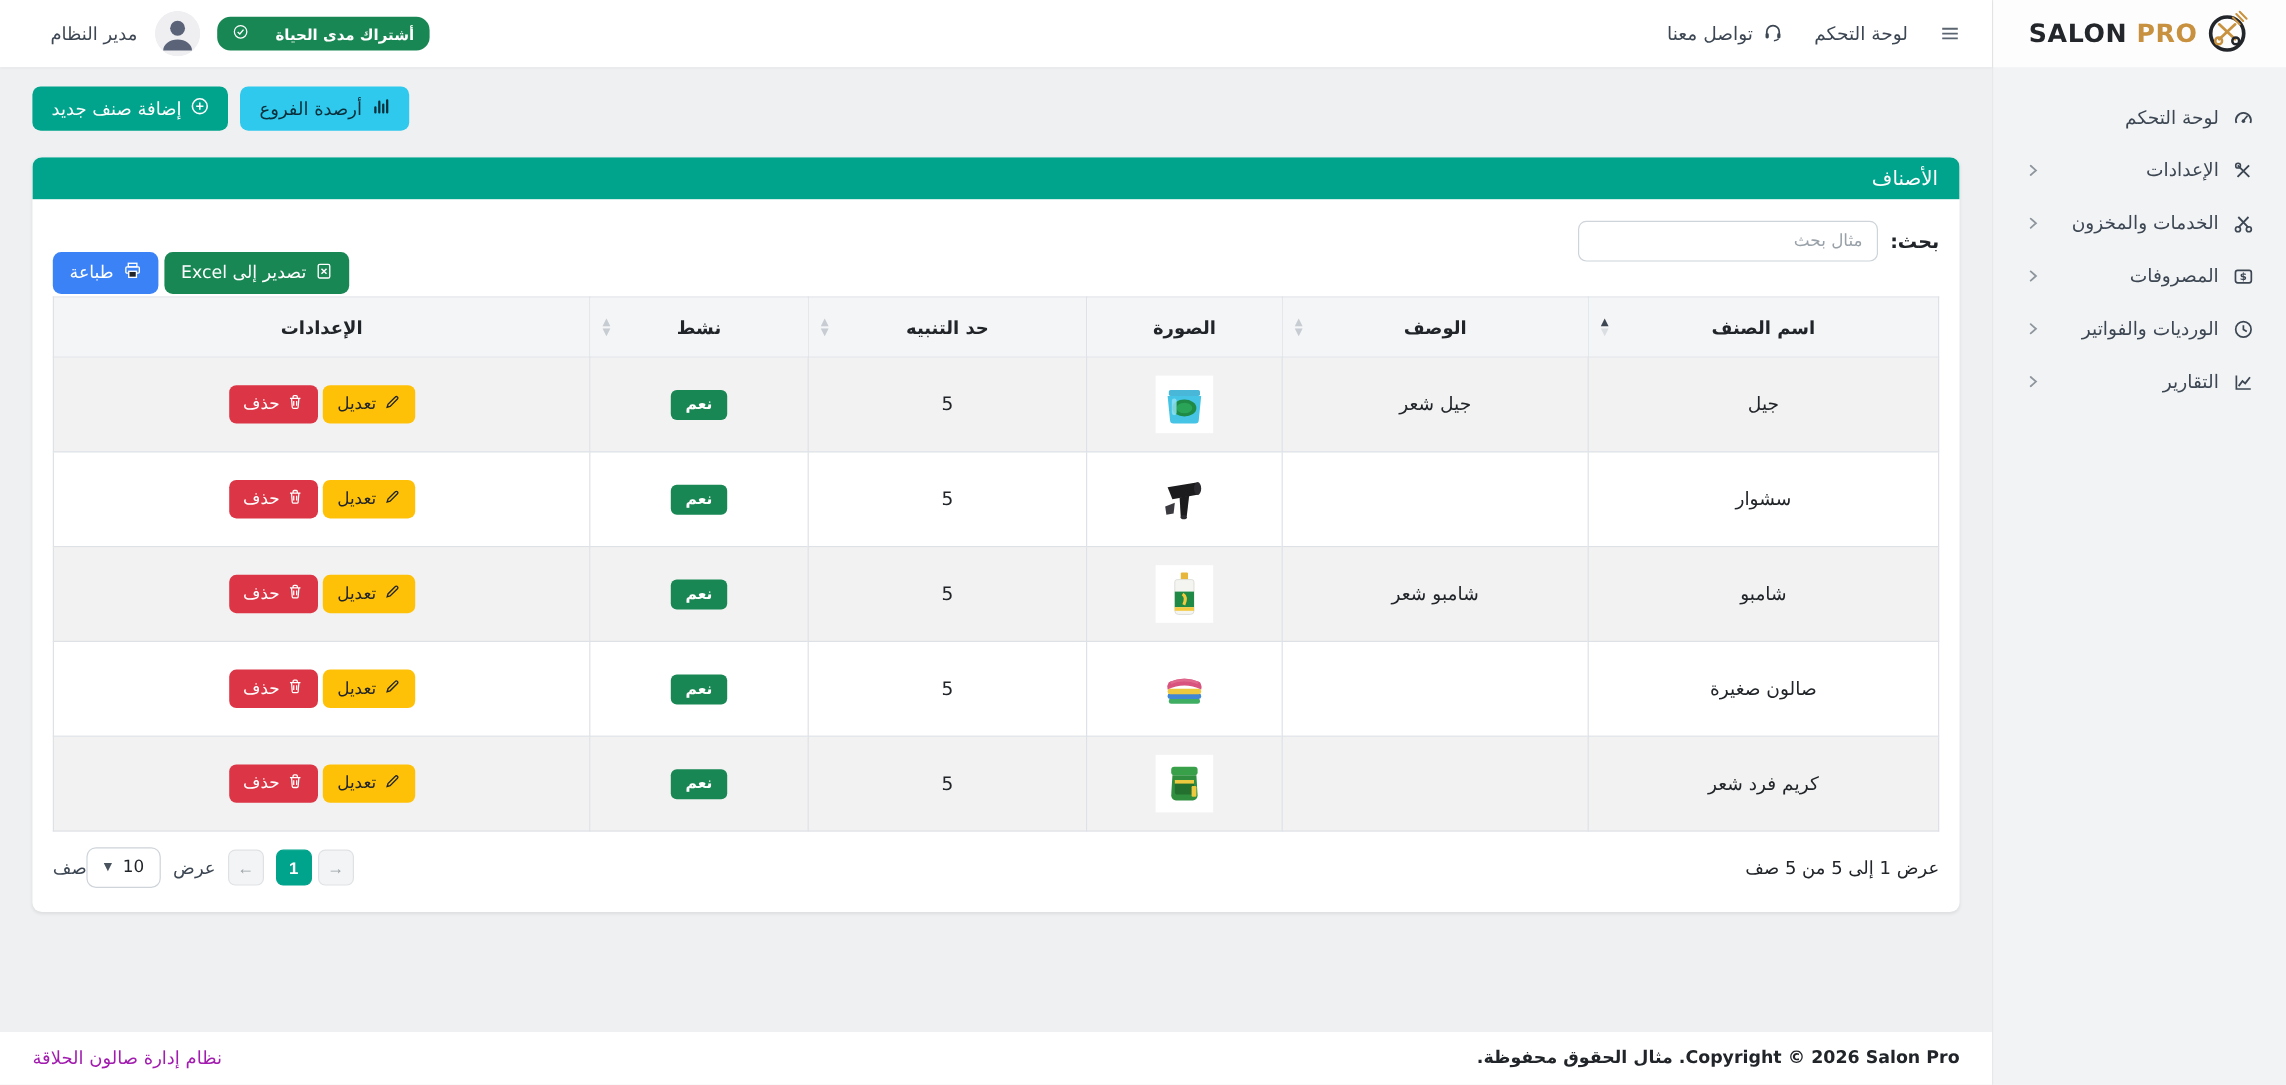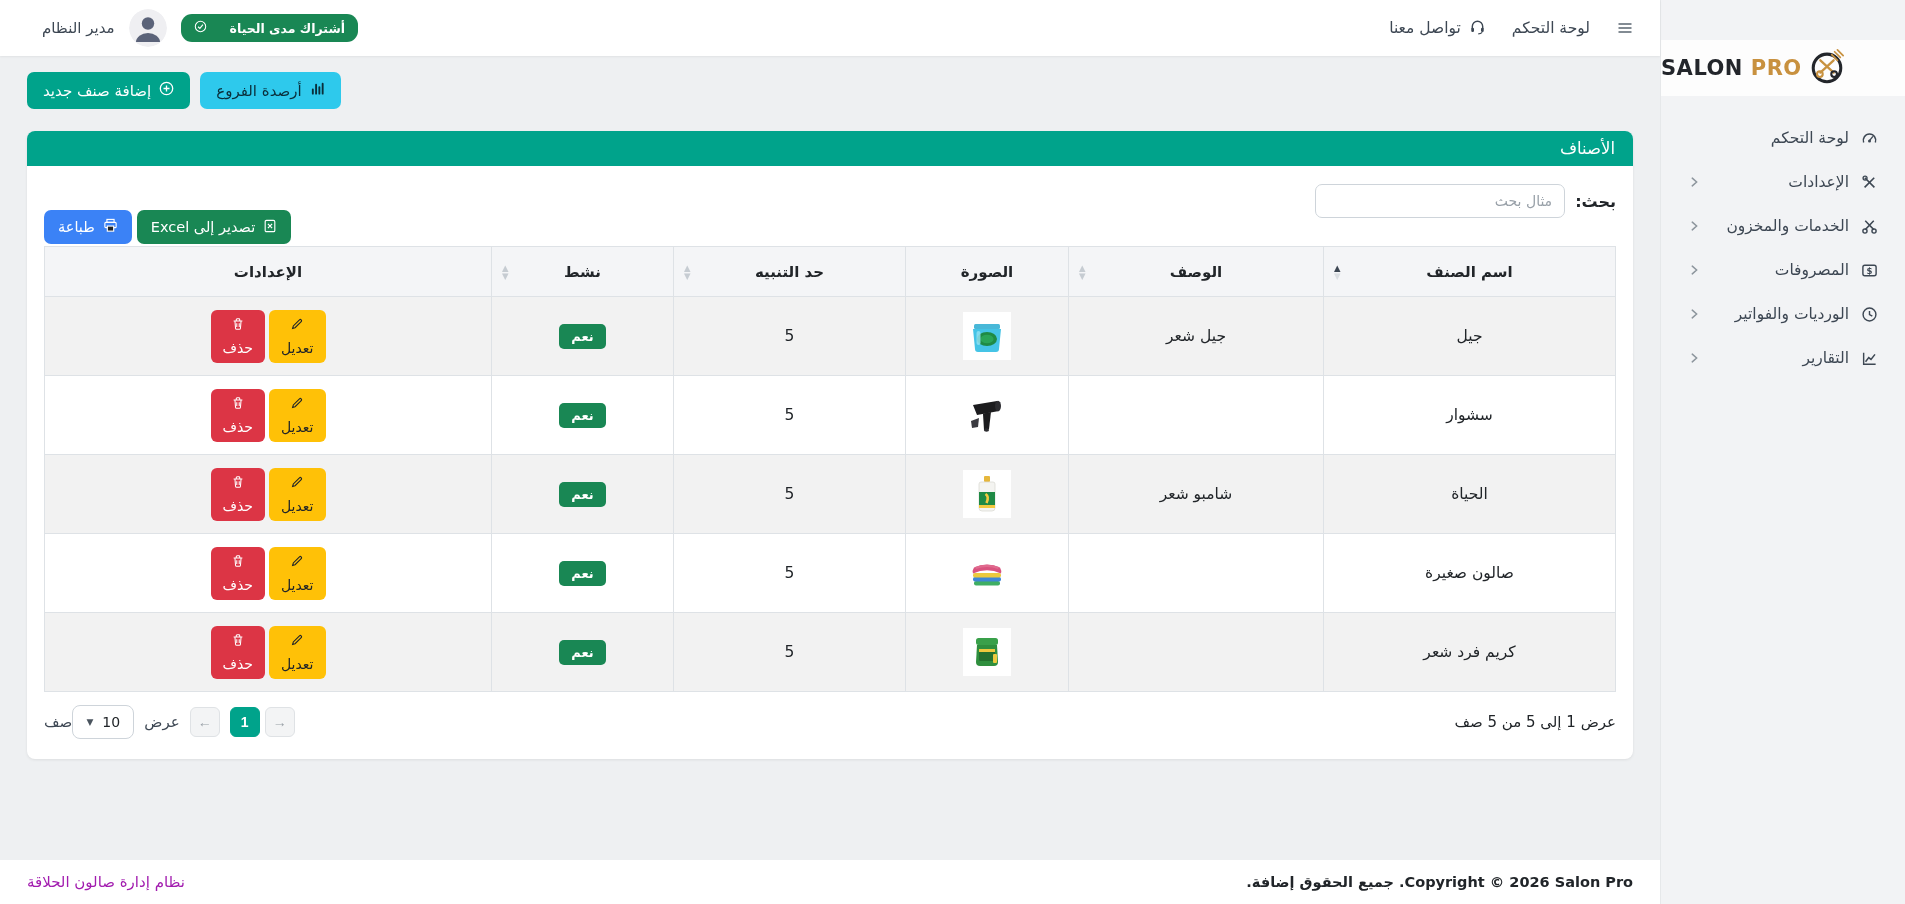--- a/index.html
+++ b/index.html
@@ -5,21 +5,21 @@
   * { box-sizing: border-box; margin: 0; padding: 0; }
   html,body { width:1905px; height:904px; overflow:hidden; }
   body {
     font-family: "DejaVu Sans", "Liberation Sans", sans-serif;
     background:#eef0f2; direction:rtl; color:#212529;
   }
   .app { display:flex; width:100%; height:100%; }
 
   
   .sidebar { width:245px; flex:0 0 245px; background:#f2f3f5; border-left:1px solid #e6e8ea; display:flex; flex-direction:column; }
-  .logo { height:56px; background:#fdfdfd; display:flex; align-items:center; justify-content:flex-start; gap:6px;margin-top:40px; }
+  .logo { height:56px; background:#fdfdfd; display:flex; align-items:center; justify-content:center; gap:6px; }
   .logo-text { font-size:21px; font-weight:bold; letter-spacing:0.5px; color:#23262b; }
   .logo-text .pro { color:#c8913f; }
   .menu { padding:20px 0; }
   .menu-item { height:44px; display:flex; align-items:center; gap:11px; padding:0 26px; color:#3d4753; font-size:15.5px; cursor:pointer; }
   .mi-icon { width:19px; display:flex; align-items:center; justify-content:center; }
   .mi-label { flex:1; }
   .chev { display:flex; align-items:center; }
 
   
   .main-col { flex:1; display:flex; flex-direction:column; height:100%; min-width:0; }
@@ -59,21 +59,21 @@
   thead th.sortable { cursor:pointer; }
   tbody td { border:1px solid #dee2e6; height:79px; padding:4px 8px; }
   tbody tr.striped { background:#f2f2f2; }
   .sorts { position:absolute; left:10px; top:50%; transform:translateY(-50%); display:flex; flex-direction:column; line-height:8px; font-size:8.5px; color:#c6ccd2; }
   .sorts .on { color:#3d4753; }
   .sorts .faint { color:#dadee2; }
 
   .thumb { width:48px; height:48px; margin:0 auto; background:#fff; display:flex; align-items:center; justify-content:center; }
   .badge-yes { background:#198754; color:#fff; font-size:13px; font-weight:bold; padding:5px 12px; border-radius:5px; display:inline-block; }
   .row-actions { display:flex; justify-content:center; gap:4px; }
-  .btn-sm { padding:7px 12px; font-size:14px; border-radius:6px; gap:6px;flex-direction:column; }
+  .btn-sm { padding:7px 12px; font-size:14px; border-radius:6px; gap:6px; }
   .btn-yellow { background:#ffc107; color:#212529; }
   .btn-red { background:#dc3545; color:#fff; }
 
   .pagi-row { display:flex; justify-content:space-between; align-items:center; margin-top:13px; }
   .pagi-info { font-size:15px; color:#212529; }
   .pagi-controls { display:flex; align-items:center; }
   .page-btn { width:30px; height:30px; border-radius:6px; border:1px solid #dfe2e5; background:#f3f4f5; color:#9aa1a8; display:flex; align-items:center; justify-content:center; font-size:14px; cursor:pointer; }
   .page-btn + .page-btn { margin-right:5px; }
   .page-btn.active { background:#00a38b; border-color:#00a38b; color:#fff; font-weight:bold; }
   .len-label { font-size:15px; color:#3d4753; }
@@ -369,21 +369,21 @@
                         <span><svg viewBox="0 0 16 16" width="14" height="14">
                             <path d="M3 4.5 H13 M6 4.5 V3 a1 1 0 0 1 1 -1 h2 a1 1 0 0 1 1 1 v1.5 M4.5 4.5 L5.2 13 a1.2 1.2 0 0 0 1.2 1 h3.2 a1.2 1.2 0 0 0 1.2 -1 L11.5 4.5" fill="none" stroke="#fff" stroke-width="1.2"></path>
                             <path d="M6.6 7 V11.5 M9.4 7 V11.5" stroke="#fff" stroke-width="1.2"></path>
                           </svg></span>
                         <span>حذف</span>
                       </button>
                     </span>
                   </td>
                 </tr>
                 <tr class="striped">
-                  <td>الحياة</td>
+                  <td>شامبو</td>
                   <td>شامبو شعر</td>
                   <td>
                     <span class="thumb">
                       <svg viewBox="0 0 44 44" width="44" height="44">
                         <rect x="19" y="4" width="6" height="6" rx="1" fill="#e6b73c"></rect>
                         <path d="M16 10 h12 a2 2 0 0 1 2 2 v24 a3 3 0 0 1 -3 3 h-10 a3 3 0 0 1 -3 -3 v-24 a2 2 0 0 1 2 -2 z" fill="#f4f4f1" stroke="#dcdcd6" stroke-width="0.8"></path>
                         <rect x="14" y="20" width="16" height="13" fill="#1f8a45"></rect>
                         <path d="M20.5 22 q4 2.5 1 9" fill="none" stroke="#f3c93f" stroke-width="2.6"></path>
                         <rect x="14" y="33" width="16" height="3" fill="#f3c93f"></rect>
                       </svg>
@@ -495,19 +495,19 @@
             </div>
           </div>
 
         </div>
       </section>
     </main>
 
     <footer class="footer">
       <span class="copy">
         <span class="lat">Copyright © 2026 Salon Pro.</span>
-        <span class="ar">جميع الحقوق إضافة.</span>
+        <span class="ar">مثال الحقوق محفوظة.</span>
       </span>
       <span class="app-name">نظام إدارة صالون الحلاقة</span>
     </footer>
 
   </div>
 </div>
 
 </body></html>

